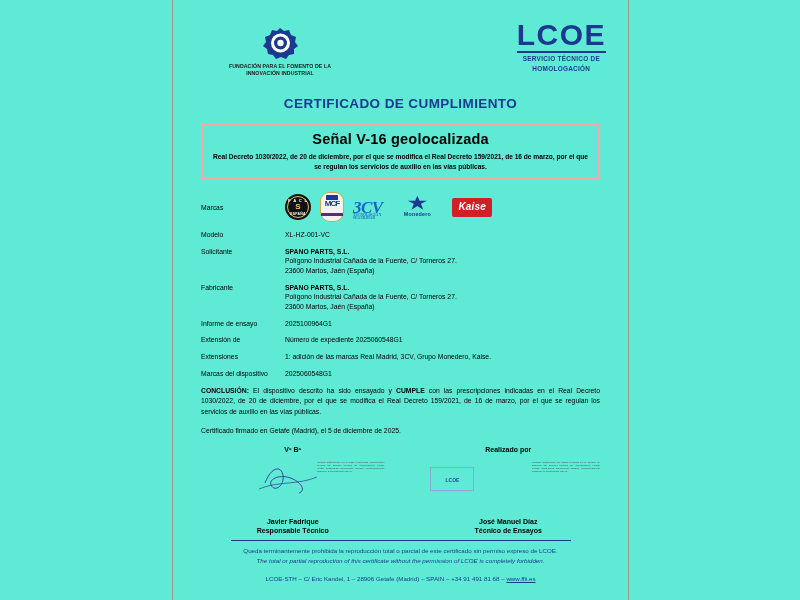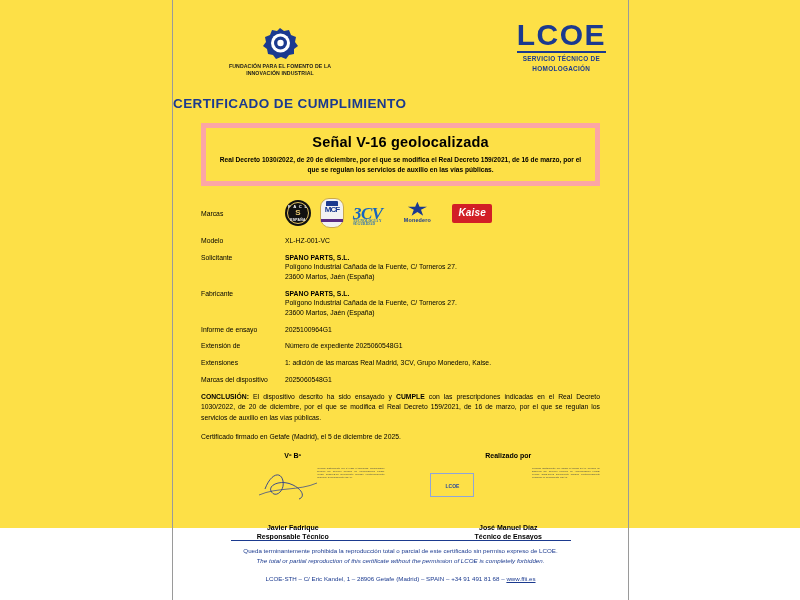--- a/index.html
+++ b/index.html
@@ -10,22 +10,22 @@
   body {
     width: 800px;
     height: 600px;
     font-family: "Liberation Sans", sans-serif;
     color: #000000;
     overflow: hidden;
   }
   .page {
     position: relative;
     width: 800px;
-    height: 528px;
-    background: #fde047;
+    height: 600px;
+    background: #5eead4;
   }
   
   .rule {
     position: absolute;
     top: 0;
     width: 1px;
     height: 600px;
     background: #9a9a9a;
   }
   .rule.left { left: 172px; }
@@ -92,40 +92,40 @@
   }
   .lcoe-rule {
     width: 100%;
     height: 1.5px;
     background: #1b3a8f;
     margin: 1px 0 2px 0;
   }
 
   
   .cert-title {
-    text-align: left;
+    text-align: center;
     font-size: 13.5px;
     font-weight: bold;
     color: #1b3a8f;
     letter-spacing: 0.4px;
     margin-top: 14px;
   }
   .cert-number {
     text-align: center;
     font-size: 13px;
     font-weight: bold;
     color: #1b3a8f;
     letter-spacing: 0.3px;
     margin-top: 3px;
   }
 
   
   .product-box {
     margin: 12px 28px 0 28px;
-    border: 5px solid #fca5a5;
+    border: 2px solid #fca5a5;
     padding: 6px 8px 7px 8px;
   }
   .product-title {
     text-align: center;
     font-size: 14.5px;
     font-weight: bold;
     letter-spacing: 0.2px;
   }
   .product-legal {
     text-align: center;

